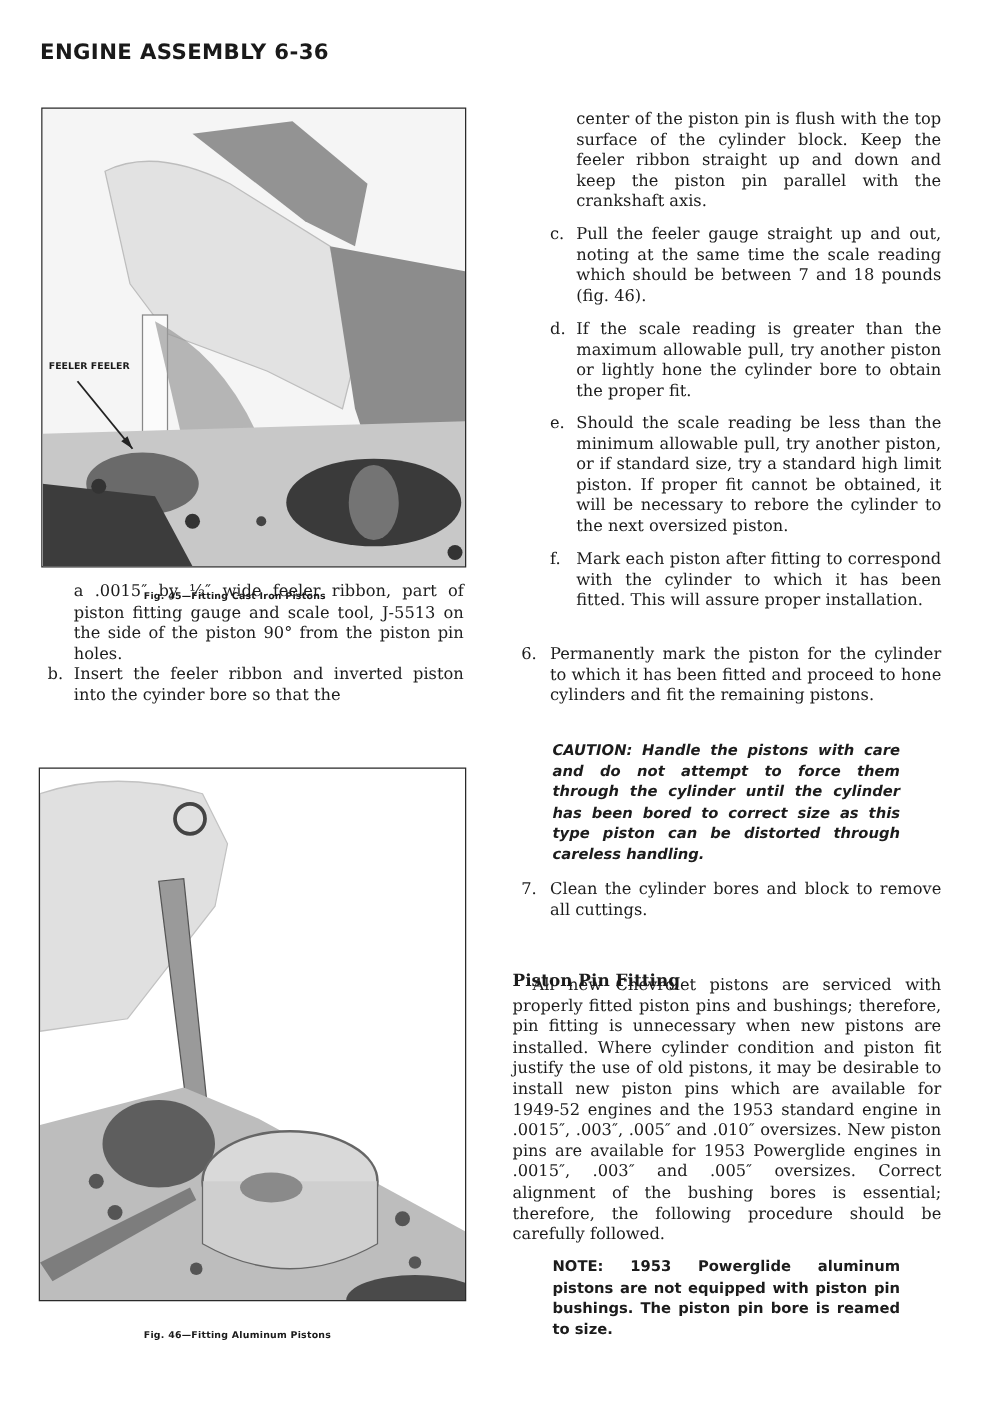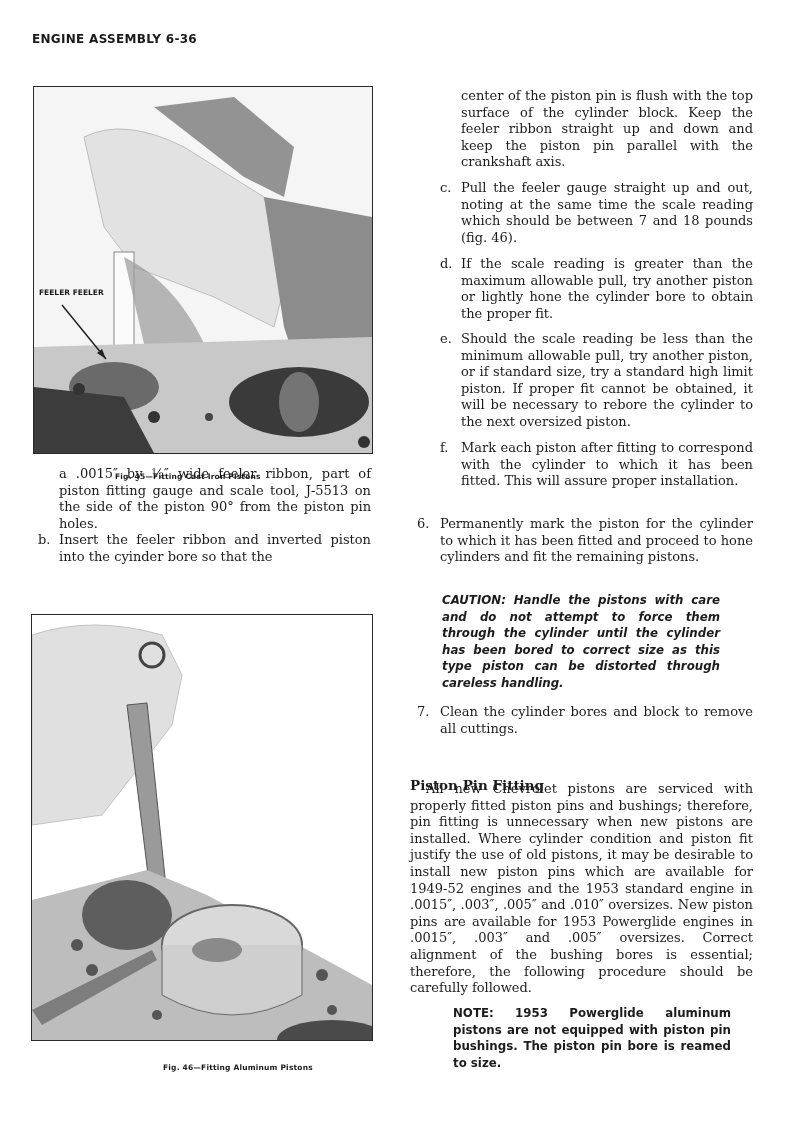--- a/index.html
+++ b/index.html
@@ -1,48 +1,48 @@
 <!DOCTYPE html>
 <html><head>
 <meta charset="utf-8">
 <style>
   html, body { margin: 0; padding: 0; background: #ffffff; }
   body { width: 800px; height: 1126px; position: relative; overflow: hidden;
          font-family: "DejaVu Serif", serif; color: #1c1c1c; }
   .header { position: absolute; left: 32px; top: 32px; font-family: "DejaVu Sans", sans-serif;
-            font-weight: bold; font-size: 12px; letter-spacing: 0.3px; color: #1a1a1a; }
+            font-weight: bold; font-size: 17px; letter-spacing: 0.3px; color: #1a1a1a; }
 
   .figure { position: absolute; border: 1.5px solid #2a2a2a; background: #f3f3f3; overflow: hidden; }
   .fig45 { left: 33px; top: 86px; width: 338px; height: 366px; }
   .fig46 { left: 31px; top: 614px; width: 340px; height: 425px; }
   .figure svg { display: block; width: 100%; height: 100%; }
 
   .caption { position: absolute; font-family: "DejaVu Sans", sans-serif; font-weight: bold;
              font-size: 7.5px; color: #1a1a1a; letter-spacing: 0.2px; }
   .cap45 { left: 115px; top: 472px; }
-  .cap46 { left: 115px; top: 1063px; margin-left: 48px; }
+  .cap46 { left: 115px; top: 1063px; }
 
   .callout { position: absolute; left: 39px; top: 288px; font-family: "DejaVu Sans", sans-serif;
              font-weight: bold; font-size: 7.5px; color: #1a1a1a; background: transparent; }
 
   .col { position: absolute; font-size: 13px; line-height: 16.6px; text-align: justify; }
   .para { margin: 0; }
   .item { position: relative; padding-left: 21px; }
   .item .mk { position: absolute; left: 0; top: 0; }
 
   .leftcol { left: 59px; top: 466px; width: 312px; }
   .leftcol .item { margin-left: 0; }
 
   .rightcol { left: 419px; width: 334px; }
 
   .caution { position: absolute; left: 442px; top: 592px; width: 278px; font-family: "DejaVu Sans", sans-serif;
              font-weight: bold; font-style: italic; font-size: 11.8px; line-height: 16.6px; text-align: justify; }
   .section-title { position: absolute; left: 410px; top: 753px; font-weight: bold; font-size: 13.5px; margin-top: 24px; }
   .note { position: absolute; left: 442px; top: 1005px; width: 278px; font-family: "DejaVu Sans", sans-serif;
-          font-weight: bold; font-size: 11.8px; line-height: 16.6px; text-align: justify; margin-left: 11px; }
+          font-weight: bold; font-size: 11.8px; line-height: 16.6px; text-align: justify; }
 </style>
 </head>
 <body>
 
 <div class="header">ENGINE ASSEMBLY 6-36</div>
 
 <div class="figure fig45">
   <svg viewBox="0 0 338 366" preserveAspectRatio="none">
     <rect x="0" y="0" width="338" height="366" fill="#f5f5f5"></rect>
     <path d="M120 20 L200 10 L260 60 L250 110 L210 90 Z" fill="#7a7a7a" opacity="0.8"></path>

